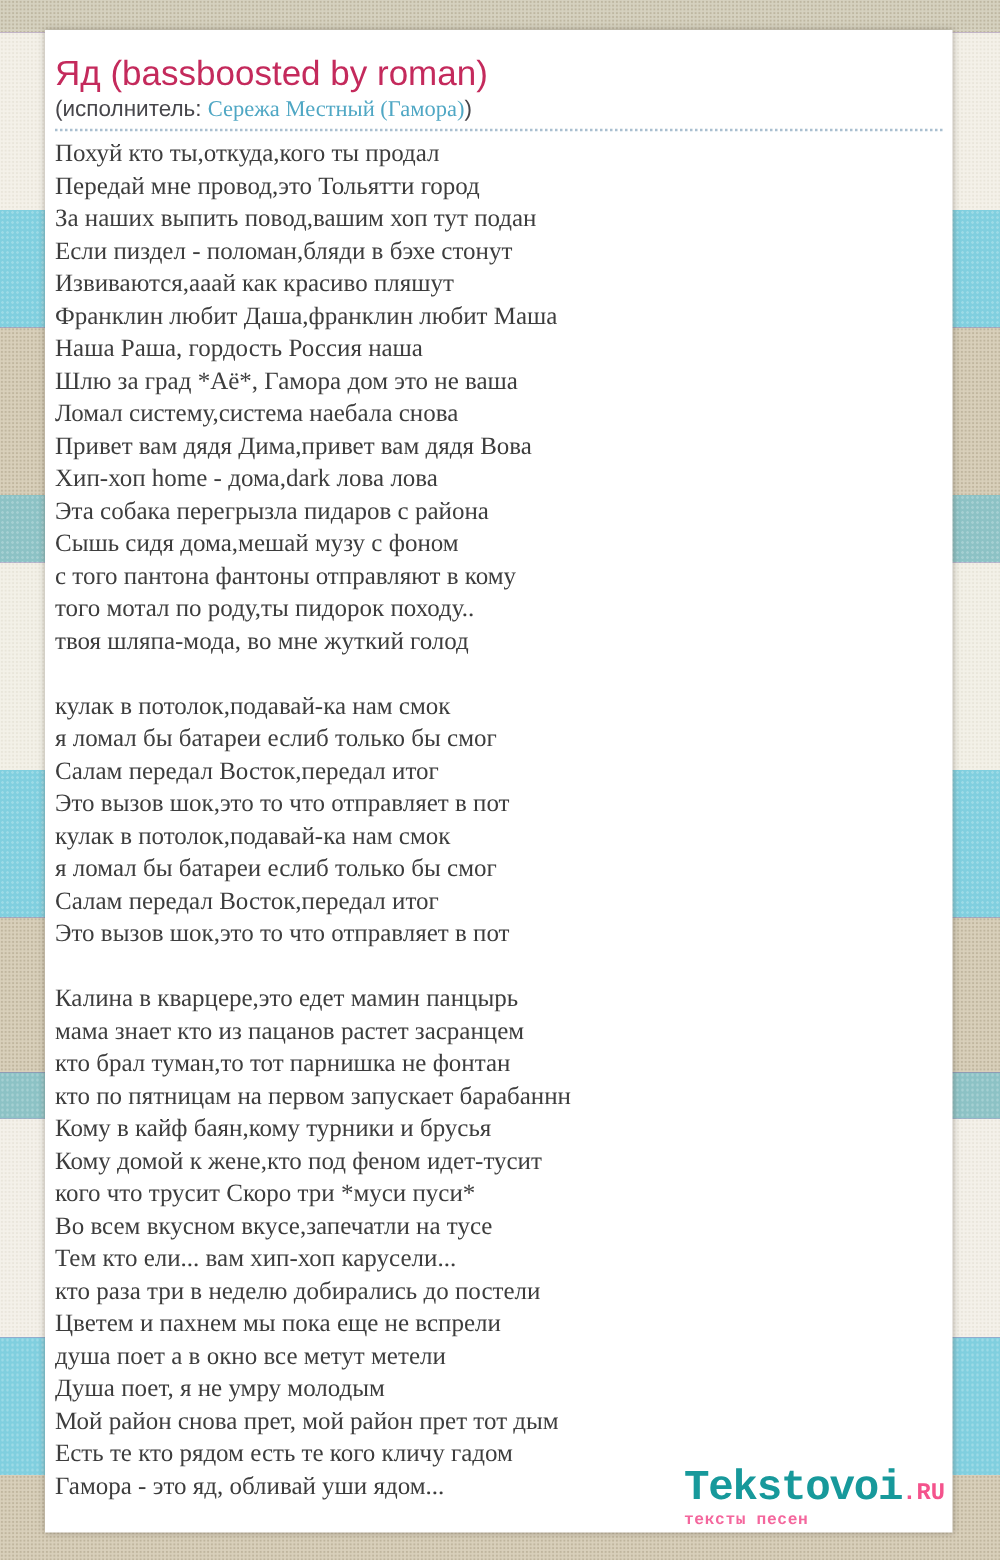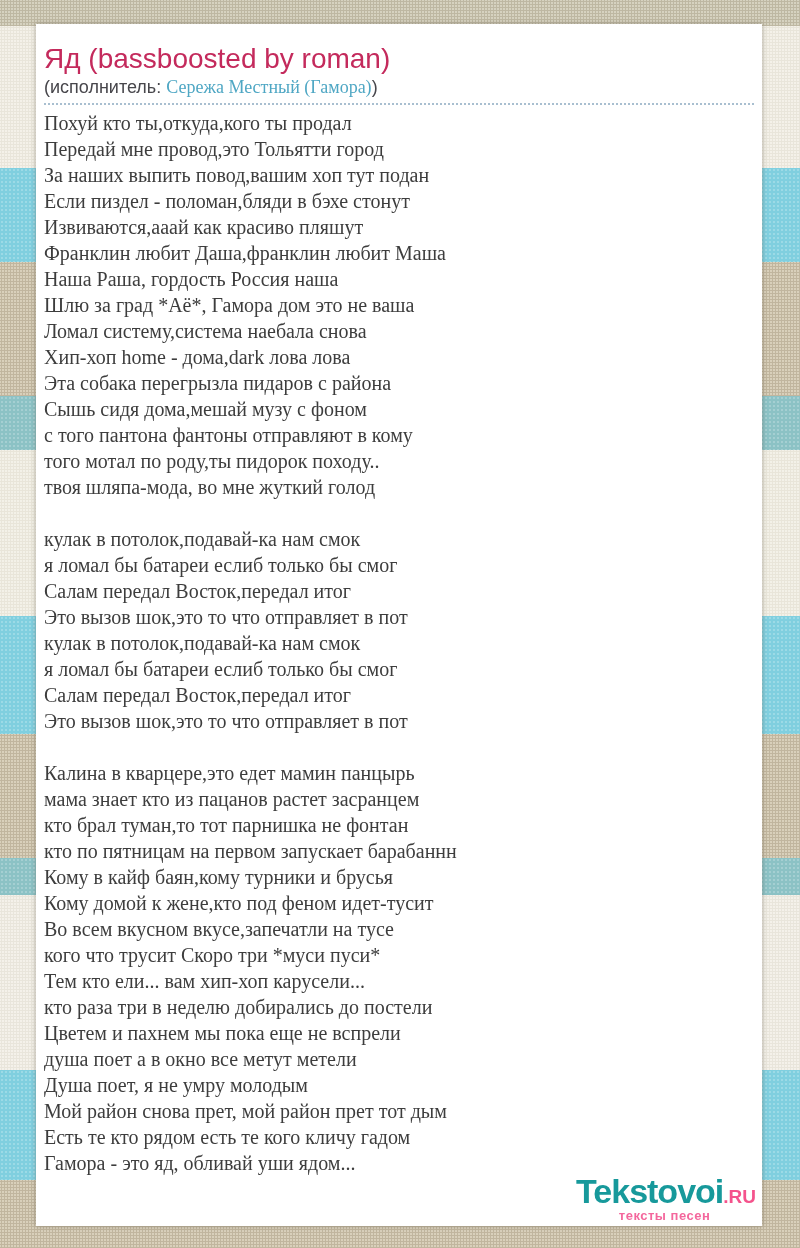--- a/index.html
+++ b/index.html
@@ -61,23 +61,24 @@
     font-family:Liberation Serif, serif;
   }
   .lyric-line{
     min-height:26px;
     white-space:pre-wrap;
   }
   
   .logo{
     position:absolute;
     right:6px;bottom:4px;
-    text-align:center;
+    text-align:left;
     cursor:pointer;
     line-height:1;
+    font-family:Liberation Mono, monospace;
   }
   .logo-name{
     font-size:34px;
     font-weight:700;
     color:#17999b;
     letter-spacing:-1px;
   }
   .logo-domain{
     font-size:19px;
     font-weight:700;
@@ -122,20 +123,21 @@
     <div class="lyrics" id="lyrics">
         <div class="lyric-line">Похуй кто ты,откуда,кого ты продал</div>
         <div class="lyric-line">Передай мне провод,это Тольятти город</div>
         <div class="lyric-line">За наших выпить повод,вашим хоп тут подан</div>
         <div class="lyric-line">Если пиздел - поломан,бляди в бэхе стонут</div>
         <div class="lyric-line">Извиваются,ааай как красиво пляшут</div>
         <div class="lyric-line">Франклин любит Даша,франклин любит Маша</div>
         <div class="lyric-line">Наша Раша, гордость Россия наша</div>
         <div class="lyric-line">Шлю за град *Аё*, Гамора дом это не ваша</div>
         <div class="lyric-line">Ломал систему,система наебала снова</div>
+        <div class="lyric-line">Привет вам дядя Дима,привет вам дядя Вова</div>
         <div class="lyric-line">Хип-хоп home - дома,dark лова лова</div>
         <div class="lyric-line">Эта собака перегрызла пидаров с района</div>
         <div class="lyric-line">Сышь сидя дома,мешай музу с фоном</div>
         <div class="lyric-line">с того пантона фантоны отправляют в кому</div>
         <div class="lyric-line">того мотал по роду,ты пидорок походу..</div>
         <div class="lyric-line">твоя шляпа-мода, во мне жуткий голод</div>
         <div class="lyric-line"></div>
         <div class="lyric-line">кулак в потолок,подавай-ка нам смок</div>
         <div class="lyric-line">я ломал бы батареи еслиб только бы смог</div>
         <div class="lyric-line">Салам передал Восток,передал итог</div>
@@ -144,22 +146,22 @@
         <div class="lyric-line">я ломал бы батареи еслиб только бы смог</div>
         <div class="lyric-line">Салам передал Восток,передал итог</div>
         <div class="lyric-line">Это вызов шок,это то что отправляет в пот</div>
         <div class="lyric-line"></div>
         <div class="lyric-line">Калина в кварцере,это едет мамин панцырь</div>
         <div class="lyric-line">мама знает кто из пацанов растет засранцем</div>
         <div class="lyric-line">кто брал туман,то тот парнишка не фонтан</div>
         <div class="lyric-line">кто по пятницам на первом запускает барабаннн</div>
         <div class="lyric-line">Кому в кайф баян,кому турники и брусья</div>
         <div class="lyric-line">Кому домой к жене,кто под феном идет-тусит</div>
+        <div class="lyric-line">кого что трусит Скоро три *муси пуси*</div>
         <div class="lyric-line">Во всем вкусном вкусе,запечатли на тусе</div>
-        <div class="lyric-line">кого что трусит Скоро три *муси пуси*</div>
         <div class="lyric-line">Тем кто ели... вам хип-хоп карусели...</div>
         <div class="lyric-line">кто раза три в неделю добирались до постели</div>
         <div class="lyric-line">Цветем и пахнем мы пока еще не вспрели</div>
         <div class="lyric-line">душа поет а в окно все метут метели</div>
         <div class="lyric-line">Душа поет, я не умру молодым</div>
         <div class="lyric-line">Мой район снова прет, мой район прет тот дым</div>
         <div class="lyric-line">Есть те кто рядом есть те кого кличу гадом</div>
         <div class="lyric-line">Гамора - это яд, обливай уши ядом...</div>
       </div>
 

